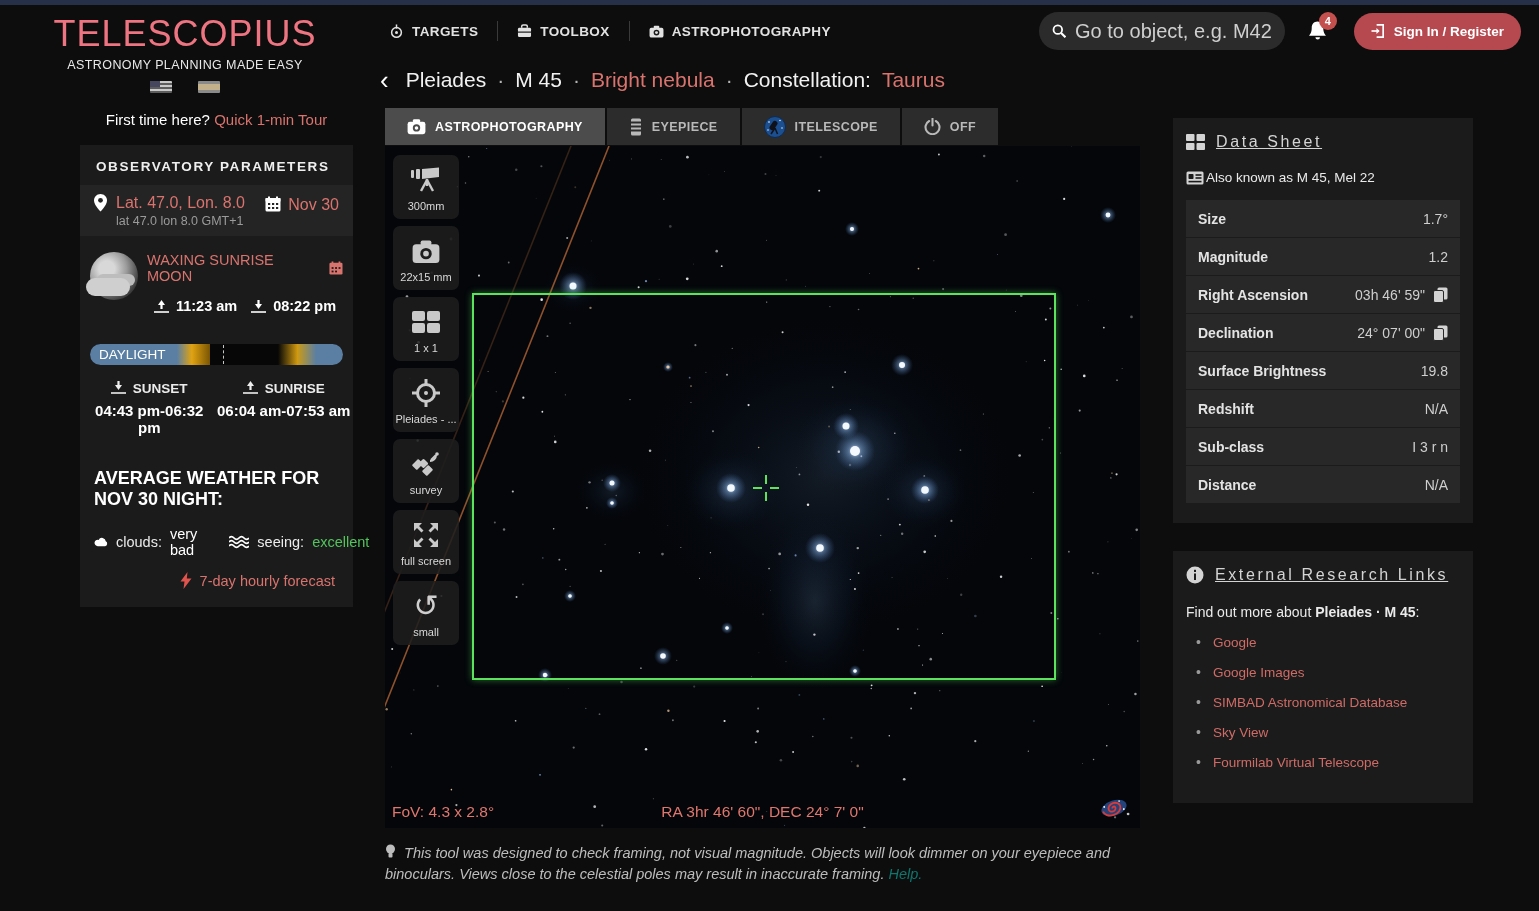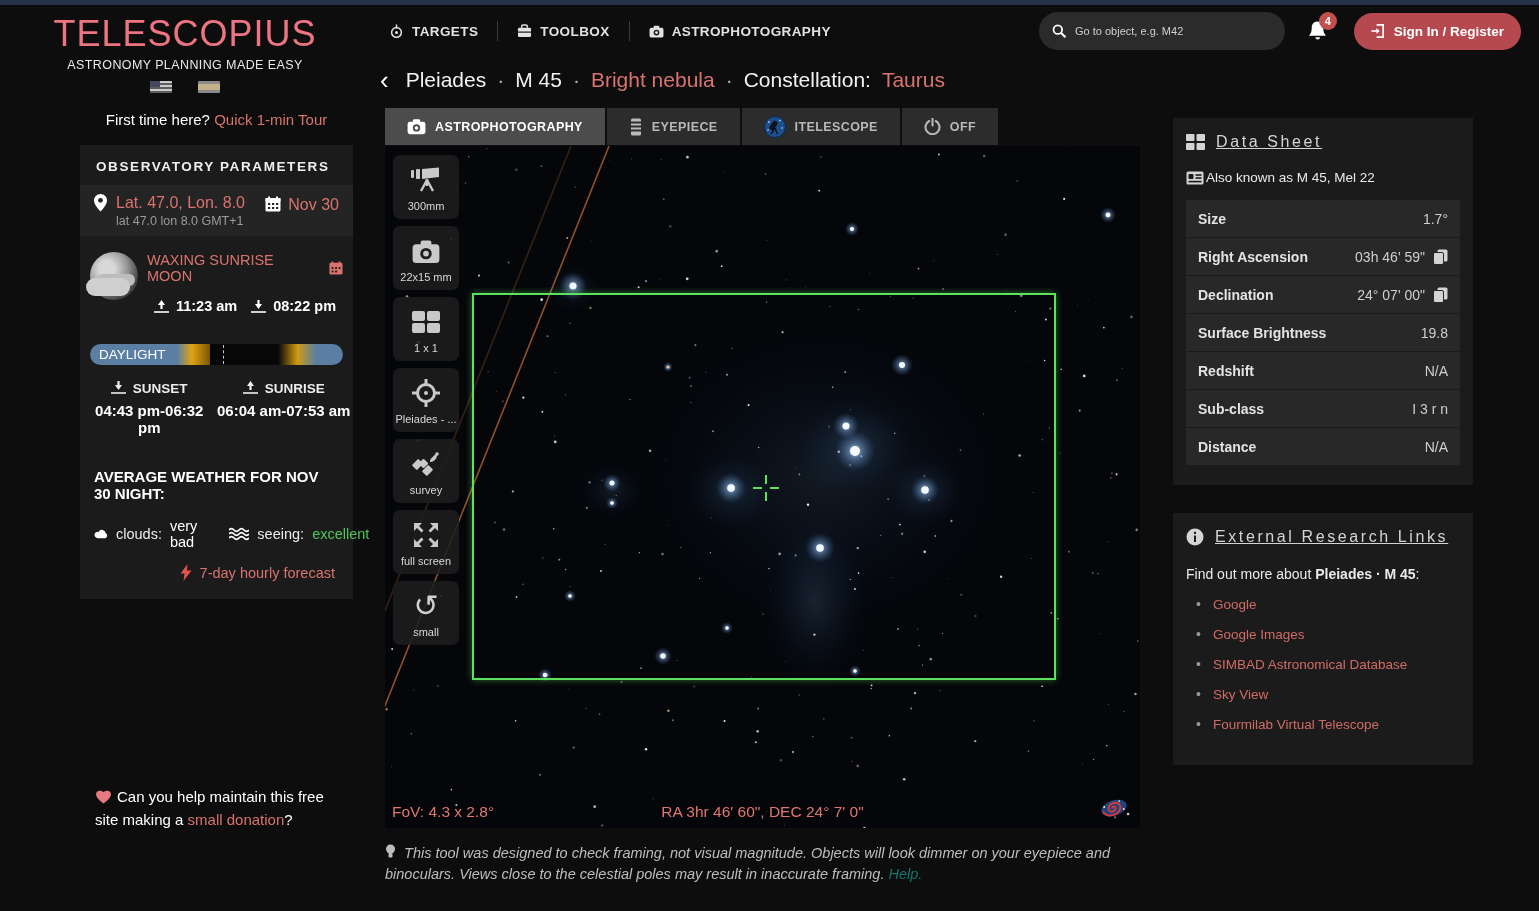--- a/index.html
+++ b/index.html
@@ -14,21 +14,21 @@
   .brand-flags { margin-top:9px; display:flex; justify-content:center; gap:26px; }
   .flag { width:22px; height:12px; border-radius:1px; }
   .flag-us { background:repeating-linear-gradient(#c9c9c9 0 2px,#5d5d5d 2px 4px); position:relative; }
   .flag-us::before { content:""; position:absolute; left:0; top:0; width:10px; height:6px; background:#46465e; }
   .flag-es { background:linear-gradient(#8a8a8a 0 25%,#c2b18a 25% 75%,#8a8a8a 75%); }
   .header-right { flex:1; display:flex; flex-direction:column; }
   .header-top { display:flex; align-items:center; height:52px; }
   .nav-item { display:flex; align-items:center; gap:8px; color:#e2e2e2; font-size:13.5px; font-weight:bold; letter-spacing:.4px; padding:0 19px; cursor:pointer; }
   .nav-sep { width:1px; height:20px; background:#3a3a3a; }
   .search-box { margin-left:auto; width:246px; height:38px; background:#2b2b2b; border-radius:19px; display:flex; align-items:center; padding:0 13px; gap:9px; }
-  .search-box input { background:transparent; border:none; outline:none; color:#e3e3e3; font-size:11px; width:100%; font-family:"Liberation Sans",sans-serif; }
+  .search-box input { background:transparent; border:none; outline:none; color:#e3e3e3; font-size:20px; width:100%; font-family:"Liberation Sans",sans-serif; }
   .search-box input::placeholder { color:#cfcfcf; }
   .bell-wrap { position:relative; margin:0 26px 0 22px; cursor:pointer; }
   .badge { position:absolute; top:-8px; right:-9px; background:#c4504e; color:#fff; font-size:11px; font-weight:bold; width:18px; height:18px; border-radius:50%; display:flex; align-items:center; justify-content:center; }
   .signin-btn { margin-right:18px; background:#b5494f; color:#fff; border:none; font-weight:bold; font-size:13.5px; height:37px; border-radius:19px; padding:0 17px; display:flex; align-items:center; gap:8px; cursor:pointer; font-family:"Liberation Sans",sans-serif; }
   .breadcrumb-row { display:flex; align-items:center; height:46px; padding-left:10px; gap:11px; }
   .bc-back { color:#fff; font-size:26px; line-height:1; margin-right:6px; cursor:pointer; }
   .bc-white { color:#f2f2f2; font-size:21px; }
   .bc-red { color:#d9736e; font-size:21px; cursor:pointer; }
   .bc-sep { color:#b5b5b5; font-size:21px; }
 
@@ -61,21 +61,21 @@
   .seg-gold1 { width:33px; background:linear-gradient(90deg,#5b7fa3,#e0a312 45%,#7a5503); }
   .seg-dark { flex:1; background:#070707; }
   .seg-gold2 { width:20px; background:linear-gradient(90deg,#070707,#d69d10); }
   .seg-blue2 { width:45px; background:linear-gradient(90deg,#c89a1a,#5b7fa3 40%); }
   .day-marker { position:absolute; left:133px; top:1px; bottom:1px; border-left:1px dashed #e8e8e8; opacity:.85; }
   .sun-row { display:flex; padding:8px 2px 18px; }
   .sun-col { flex:1; text-align:center; }
   .sun-label { display:flex; justify-content:center; gap:7px; color:#ececec; font-weight:bold; font-size:13.5px; }
   .sun-time { color:#fff; font-weight:bold; font-size:15px; margin-top:6px; }
   .weather { padding:14px 14px 18px; }
-  .weather-title { color:#fff; font-weight:bold; font-size:15px; }
+  .weather-title { color:#fff; font-weight:bold; font-size:18px; }
   .weather-row { display:flex; gap:24px; margin-top:16px; align-items:center; }
   .w-item { display:flex; gap:8px; align-items:center; color:#ececec; font-size:14.5px; }
   .w-bad { color:#ffffff; }
   .w-good { color:#52c45c; }
   .forecast-row { margin-top:14px; display:flex; justify-content:flex-end; align-items:center; gap:8px; padding-right:4px; }
   .forecast-row a { color:#d9736e; font-size:14.5px; text-decoration:none; cursor:pointer; }
   .spacer { flex:1; }
   .donation { margin:0 0 62px 95px; width:245px; color:#fff; font-size:15px; line-height:1.5; }
   .donation a { color:#d9736e; text-decoration:none; cursor:pointer; }
 
@@ -342,25 +342,20 @@
           <div class="forecast-row">
             <svg class="i" width="12" height="17" viewBox="0 0 12 17">
                 <path d="M7.5 0 L0.5 9.5 H4.5 L3.5 17 L11.5 6.5 H6.8 Z" fill="#e0544d"></path>
               </svg>
             <a>7-day hourly forecast</a>
           </div>
         </div>
       </div>
     </div>
     <div class="spacer"></div>
-    <div class="donation">
-      <svg class="i" width="17" height="15" viewBox="0 0 17 15" style="display:inline-block;vertical-align:-2px;margin-right:5px;">
-          <path d="M8.5 14.5 C-4 6.5 1.5 -1.5 8.5 3 C15.5 -1.5 21 6.5 8.5 14.5 Z" fill="#e57a82"></path>
-        </svg><span>Can you help maintain this free site making a </span><a>small donation</a><span>?</span>
-    </div>
   </div>
 
   <div class="main">
     <div class="tabs">
       <div class="tab active">
         <svg class="i" width="19" height="17" viewBox="0 0 16 14">
             <rect x="0.5" y="3" width="15" height="10.5" rx="2" fill="#fff"></rect>
             <rect x="5" y="0.8" width="6" height="3" rx="1" fill="#fff"></rect>
             <circle cx="8" cy="8.2" r="3.1" fill="#4c4c4c"></circle>
             <circle cx="8" cy="8.2" r="1.5" fill="#fff"></circle>
@@ -859,20 +854,24 @@
             <rect x="9.5" y="6.2" width="6" height="1.6" fill="#1b1b1b"></rect>
             <rect x="2.5" y="9.8" width="13" height="1.6" fill="#1b1b1b"></rect>
           </svg>
         <span>Also known as M 45, Mel 22</span>
       </div>
       <div class="ds-row">
           <span class="ds-label">Size</span>
           <span class="ds-value">1.7°</span>
         </div>
       <div class="ds-row">
+          <span class="ds-label">Magnitude</span>
+          <span class="ds-value">1.2</span>
+        </div>
+      <div class="ds-row">
         <span class="ds-label">Right Ascension</span>
         <span class="ds-value">
             <span>03h 46' 59"</span>
           <span class="copy-icon">
               <svg class="i" width="15" height="16" viewBox="0 0 15 16">
                 <rect x="4.5" y="0.5" width="10" height="12" rx="1.5" fill="#d4d4d4"></rect>
                 <rect x="0.5" y="3.5" width="10" height="12" rx="1.5" fill="#d4d4d4" stroke="#282828" stroke-width="1"></rect>
               </svg>
             </span>
         </span>

